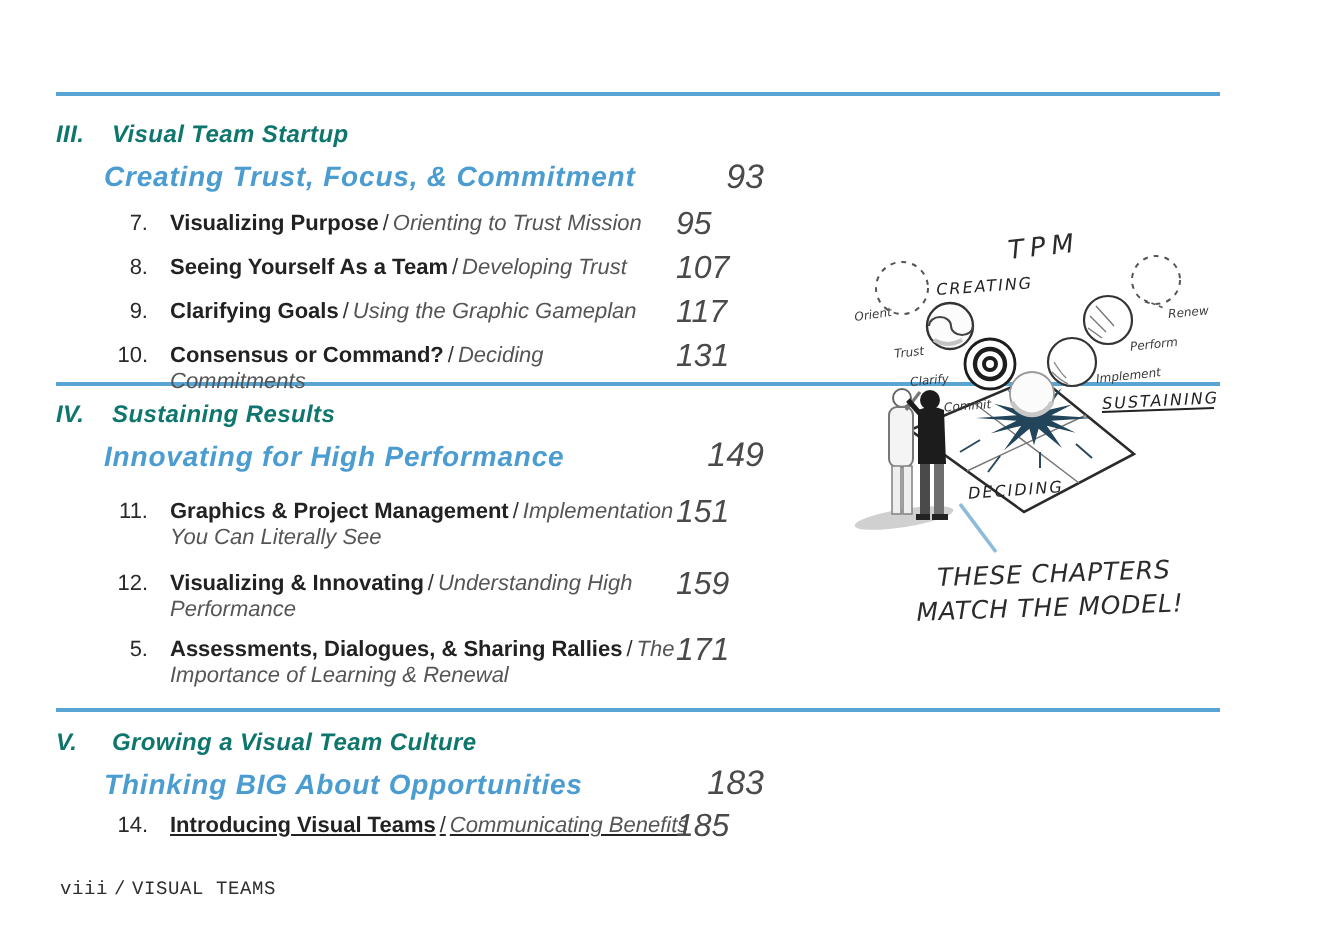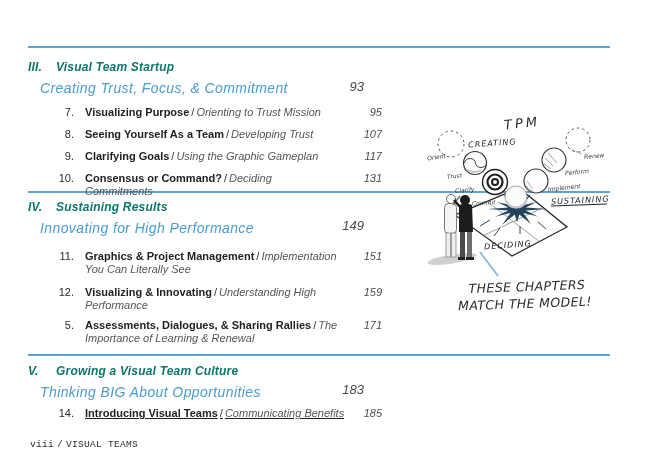--- a/index.html
+++ b/index.html
@@ -8,34 +8,34 @@
     font-family:"Liberation Sans",sans-serif;
   }
   .rule{position:absolute;left:28px;width:582px;height:2px;background:#58a5d4;}
   #rule-1{top:46px;}
   #rule-2{top:191px;}
   #rule-3{top:354px;}
 
   .sec-heading{position:absolute;left:28px;color:#0f766e;font-weight:bold;font-style:italic;
     font-size:12px;letter-spacing:.2px;white-space:nowrap;}
   .sec-heading .numeral{display:inline-block;width:28px;}
-  .sec-subtitle{position:absolute;left:40px;color:#4a9cd1;font-style:italic;font-size:14px;
-    letter-spacing:.4px;white-space:nowrap;}
-  .sec-page{position:absolute;left:320px;width:44px;text-align:right;color:#4a4a4a;
-    font-style:italic;font-size:13px;}
+  .sec-subtitle{position:absolute;left:52px;color:#4a9cd1;font-style:italic;font-size:14px;
+    letter-spacing:.4px;white-space:nowrap;font-weight:bold;}
+  .sec-page{position:absolute;left:338px;width:44px;text-align:right;color:#4a4a4a;
+    font-style:italic;font-size:17px;}
 
   .ch-row{position:absolute;left:0;font-size:11px;line-height:13px;color:#222;}
   .ch-num{position:absolute;left:44px;width:30px;text-align:right;color:#2a2a2a;}
   .ch-text{position:absolute;left:85px;width:256px;}
   .ch-text.wide{width:278px;text-decoration:underline;}
   .ch-title{font-weight:bold;color:#222;}
   .ch-sep{color:#333;padding:0 2px;}
   .ch-desc{font-style:italic;color:#555;}
-  .ch-page{position:absolute;left:338px;width:44px;text-align:right;font-style:italic;
-    color:#4a4a4a;font-size:11px;}
+  .ch-page{position:absolute;left:338px;width:44px;font-style:italic;
+    color:#4a4a4a;font-size:16px;}
 
   #footer{position:absolute;left:30px;top:439px;font-size:9.5px;color:#2e2e2e;letter-spacing:.3px;font-family:Liberation Mono, monospace;}
   #footer .sep{padding:0 3px;}
 
   #sketch{position:absolute;left:420px;top:108px;width:252px;height:215px;}
   .hw{font-family:"DejaVu Sans",sans-serif;font-style:italic;fill:#2b2b2b;}
   .hw-small{font-size:6px;fill:#3a3a3a;}
   .hw-stage{font-size:8px;letter-spacing:1px;fill:#222;}
   .hw-caption{font-size:12.5px;letter-spacing:.4px;fill:#2b2b2b;}
 </style>

